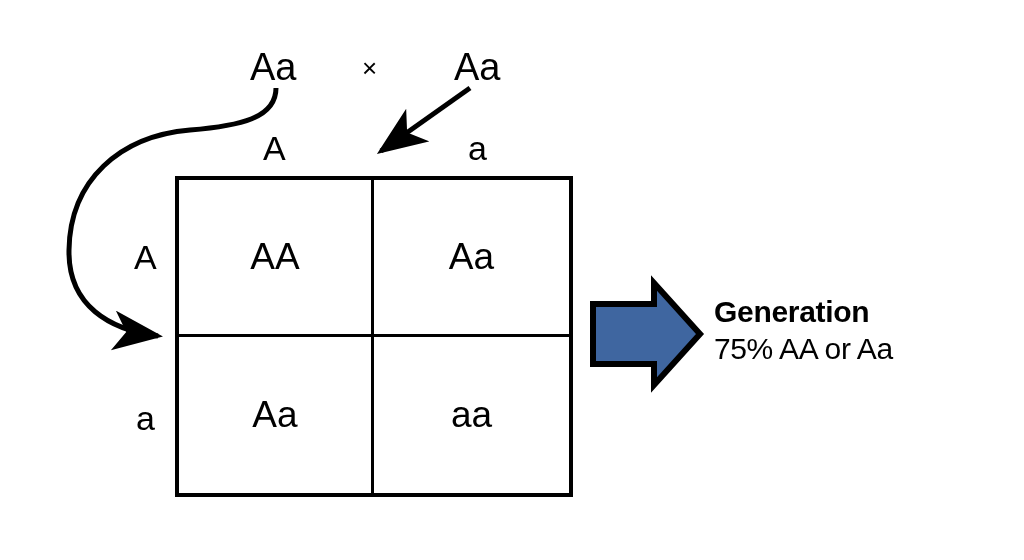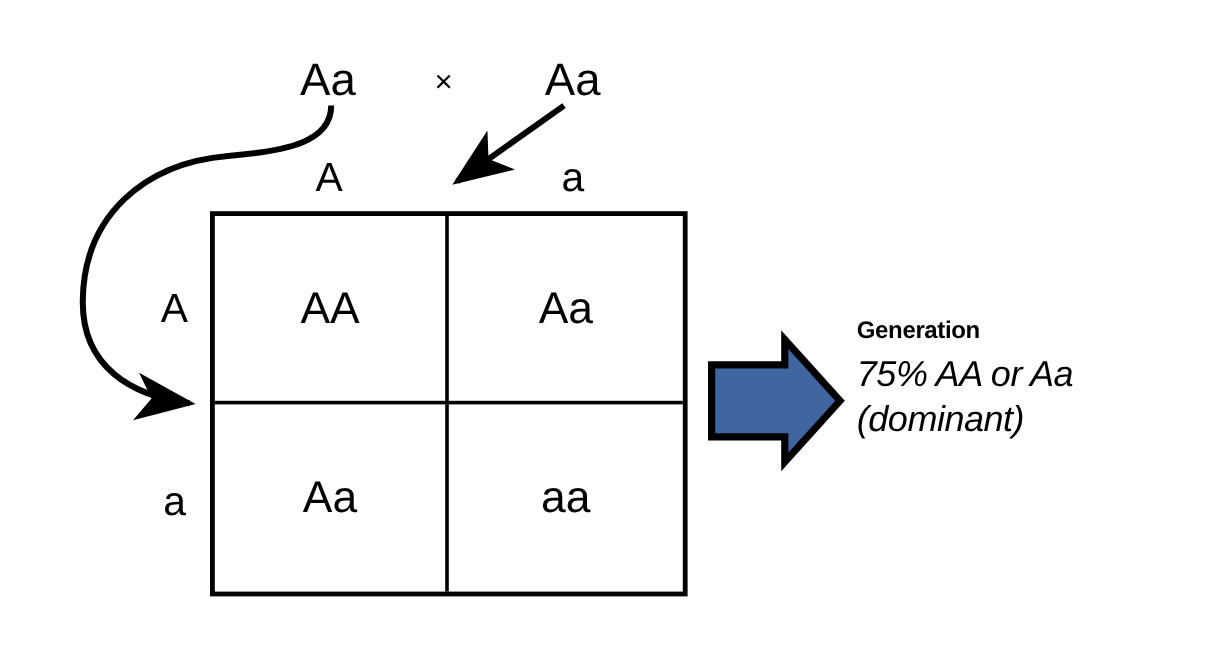--- a/index.html
+++ b/index.html
@@ -80,30 +80,30 @@
   }
 
   
   #result-text {
     position: absolute;
     left: 714px;
     top: 258px;
     width: 300px;
   }
   #result-title {
-    font-size: 20px;
+    font-size: 30px;
     font-weight: bold;
     line-height: 36px;
     letter-spacing: -0.3px;
+    margin-top: 36px;
   }
   .result-line {
     font-size: 30px;
     line-height: 37px;
     letter-spacing: -0.4px;
-    font-style: italic;
   }
 </style>
 </head>
 <body>
 
 <div id="stage">
 
   <div class="txt parent" id="parent-left">Aa</div>
 
   <div class="txt" id="cross-symbol">×</div>
@@ -134,16 +134,15 @@
              C 68,306 110,330 158,336" fill="none" stroke="#000" stroke-width="5" marker-end="url(#head-thin)"></path>
 
     <path d="M 470,88 L 381,151" fill="none" stroke="#000" stroke-width="5" marker-end="url(#head-thin)"></path>
 
     <path d="M 593,304 L 654,304 L 654,283 L 700,334 L 654,385 L 654,364 L 593,364 Z" fill="#3f66a0" stroke="#000" stroke-width="6" stroke-linejoin="miter"></path>
   </svg>
 
   <div id="result-text">
     <div id="result-title">Generation</div>
     <div class="result-line">75% AA or Aa</div>
-    <div class="result-line">(dominant)</div>
   </div>
 
 </div>
 
 </body></html>

